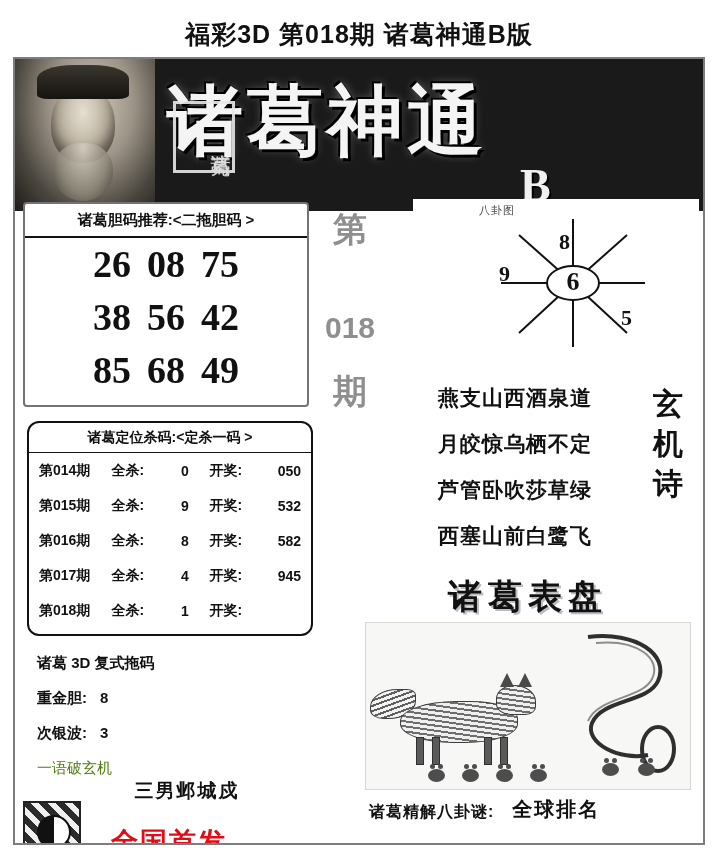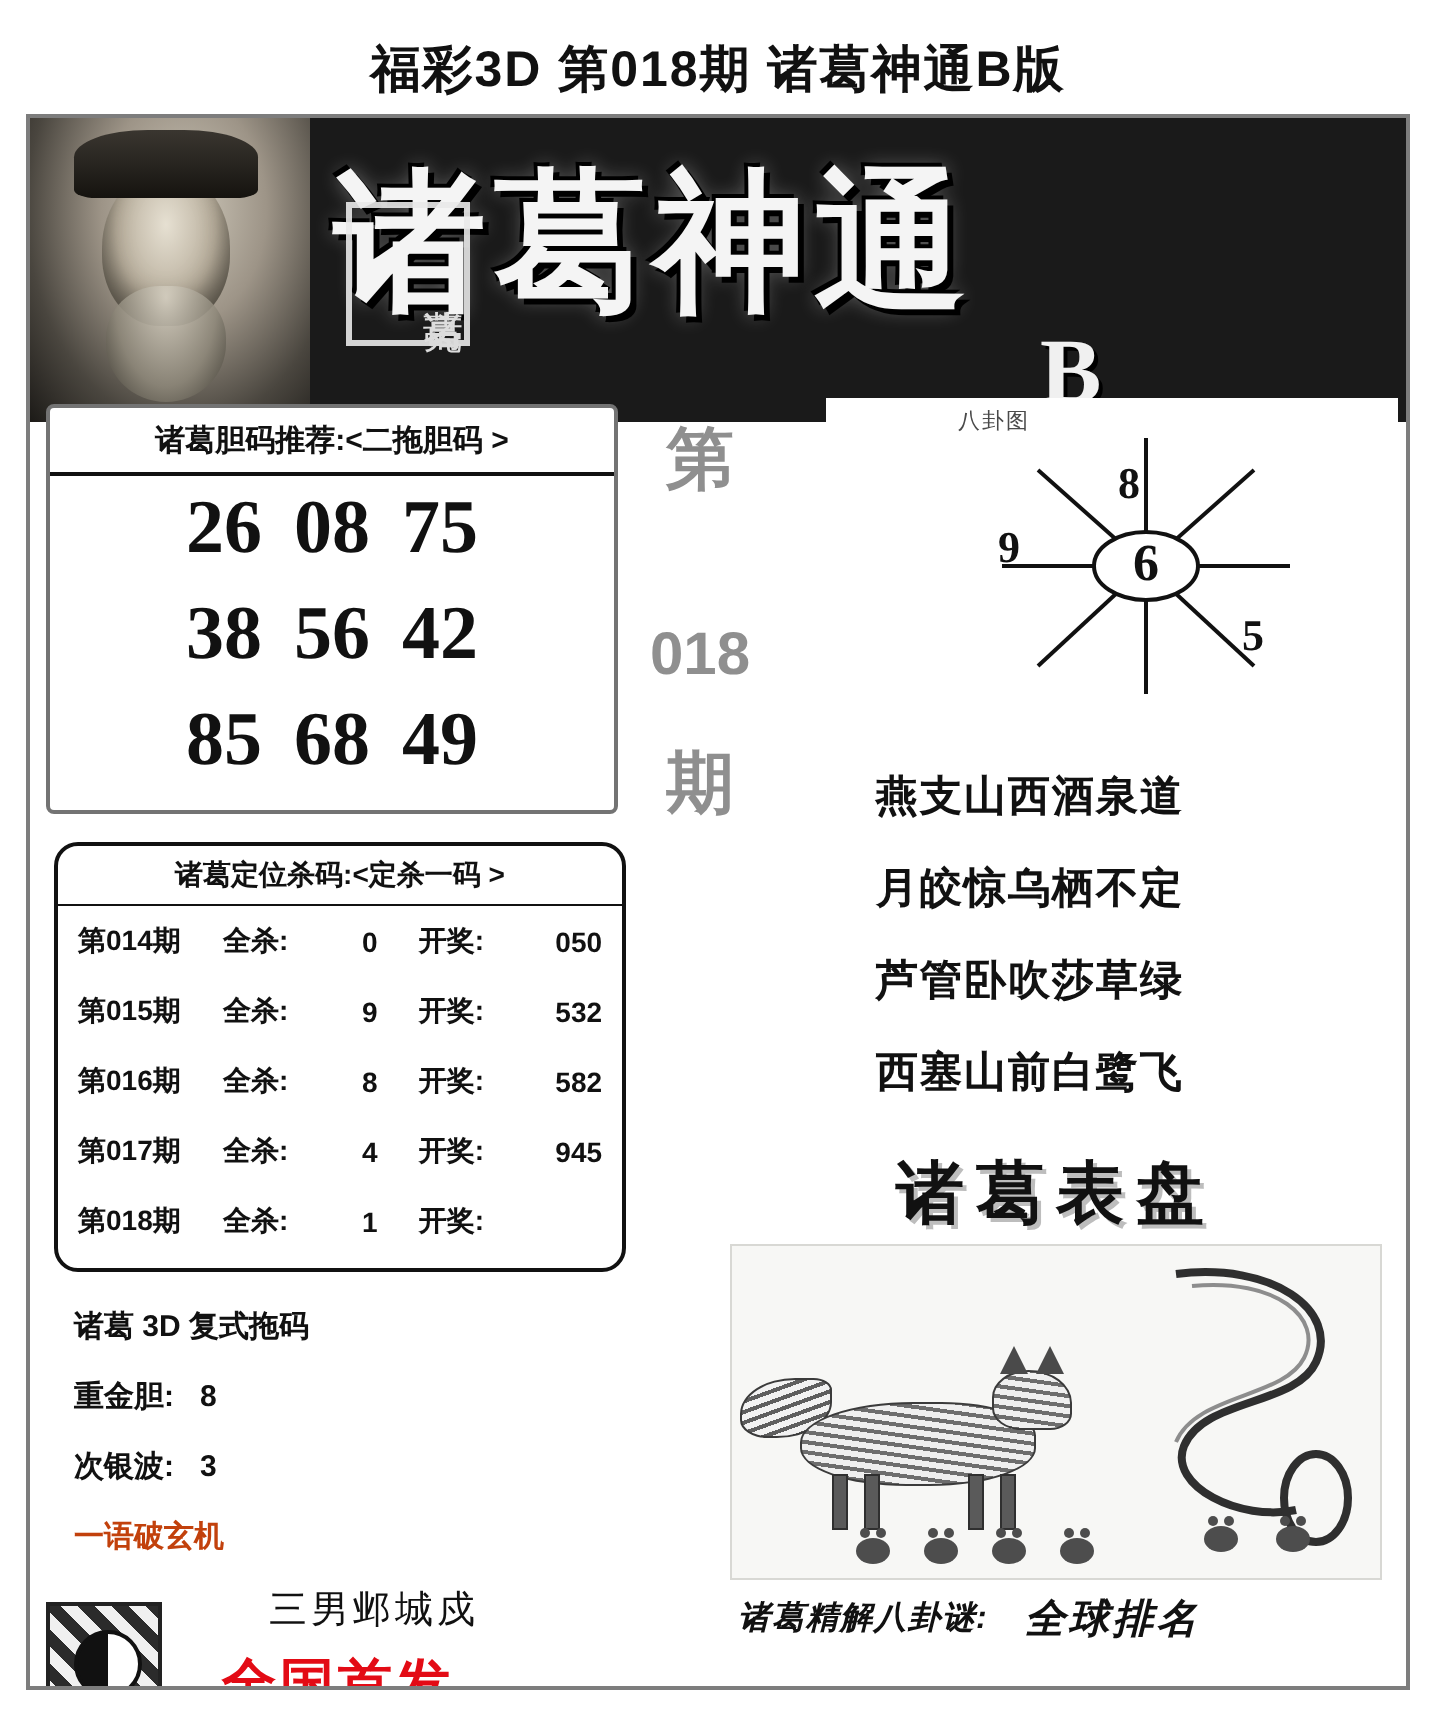--- a/index.html
+++ b/index.html
@@ -156,25 +156,24 @@
   .kill-row .c1 { width: 78px; }
   .kill-row .c2 { width: 62px; }
   .kill-row .c3 { width: 34px; text-align: center; }
   .kill-row .c4 { width: 54px; text-align: center; }
   .kill-row .c5 { width: 54px; text-align: right; }
   
   .lower-left { position: absolute; top: 595px; left: 22px; width: 300px; }
   .ll-title { font-size: 15px; font-weight: bold; color: #111; margin-bottom: 16px; }
   .ll-line { font-size: 15px; font-weight: bold; color: #111; margin-bottom: 16px; }
   .ll-line .v { display: inline-block; min-width: 26px; text-align: center; }
-  .ll-sub { font-size: 15px; font-weight: bold; color: #c2410c; }
+  .ll-sub { font-size: 15px; font-weight: normal; color: #4d7c0f; }
   .ll-center {
-    margin-top: 14px;
     text-align: center;
-    font-size: 19px; font-weight: normal; color: #111;
+    font-size: 19px; font-weight: bold; color: #111;
     letter-spacing: 2px;
   }
   .ll-red {
     position: absolute;
     top: 765px; left: 96px;
     font-size: 27px; font-weight: bold;
     color: #e30b15;
     letter-spacing: 2px;
   }
   
@@ -314,21 +313,21 @@
   .paw::after { left: 10px; }
   .p1 { top: 146px; left: 62px; }
   .p2 { top: 146px; left: 96px; }
   .p3 { top: 146px; left: 130px; }
   .p4 { top: 146px; left: 164px; }
   .p5 { top: 140px; left: 236px; }
   .p6 { top: 140px; left: 272px; }
   .pic-footer {
     position: absolute; top: 222px; left: 14px;
     width: 330px;
-    display: flex; align-items: center; font-style: italic;
+    display: flex; align-items: flex-end;
   }
   .pic-footer .f-left {
     font-size: 16px; font-weight: bold; color: #111; letter-spacing: 1px;
   }
   .pic-footer .f-right {
     margin-left: 18px;
     font-size: 20px; font-weight: bold; color: #111; letter-spacing: 2px;
   }
 </style>
 </head>
@@ -455,20 +454,21 @@
       <div class="wn wn-5">5</div>
     </div>
   </div>
 
   <div class="poem">
     <div class="poem-line">燕支山西酒泉道</div>
     <div class="poem-line">月皎惊乌栖不定</div>
     <div class="poem-line">芦管卧吹莎草绿</div>
     <div class="poem-line">西塞山前白鹭飞</div>
   </div>
+  <div class="poem-side">玄机诗</div>
 
   <div class="pic-block">
     <div class="pic-title">诸葛表盘</div>
     <div class="pic-canvas">
       <div class="fox-tail"></div>
       <div class="fox-body"></div>
       <div class="fox-head"></div>
       <div class="fox-ear e1"></div>
       <div class="fox-ear e2"></div>
       <div class="fox-leg l1"></div>

